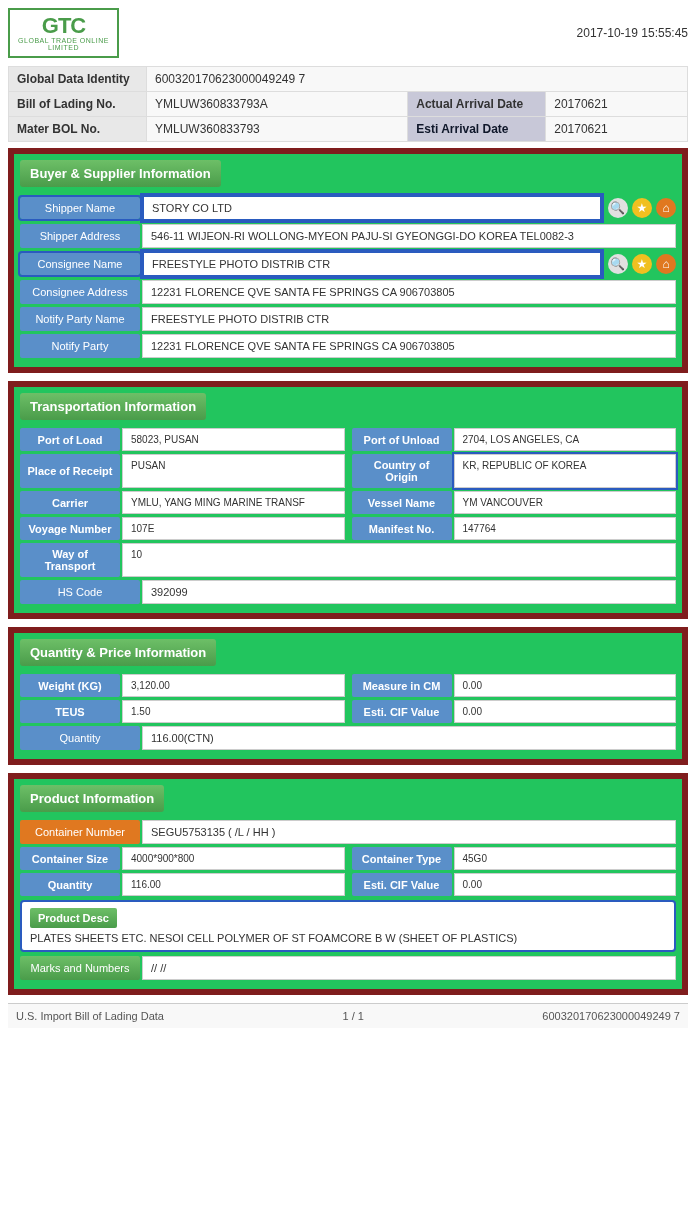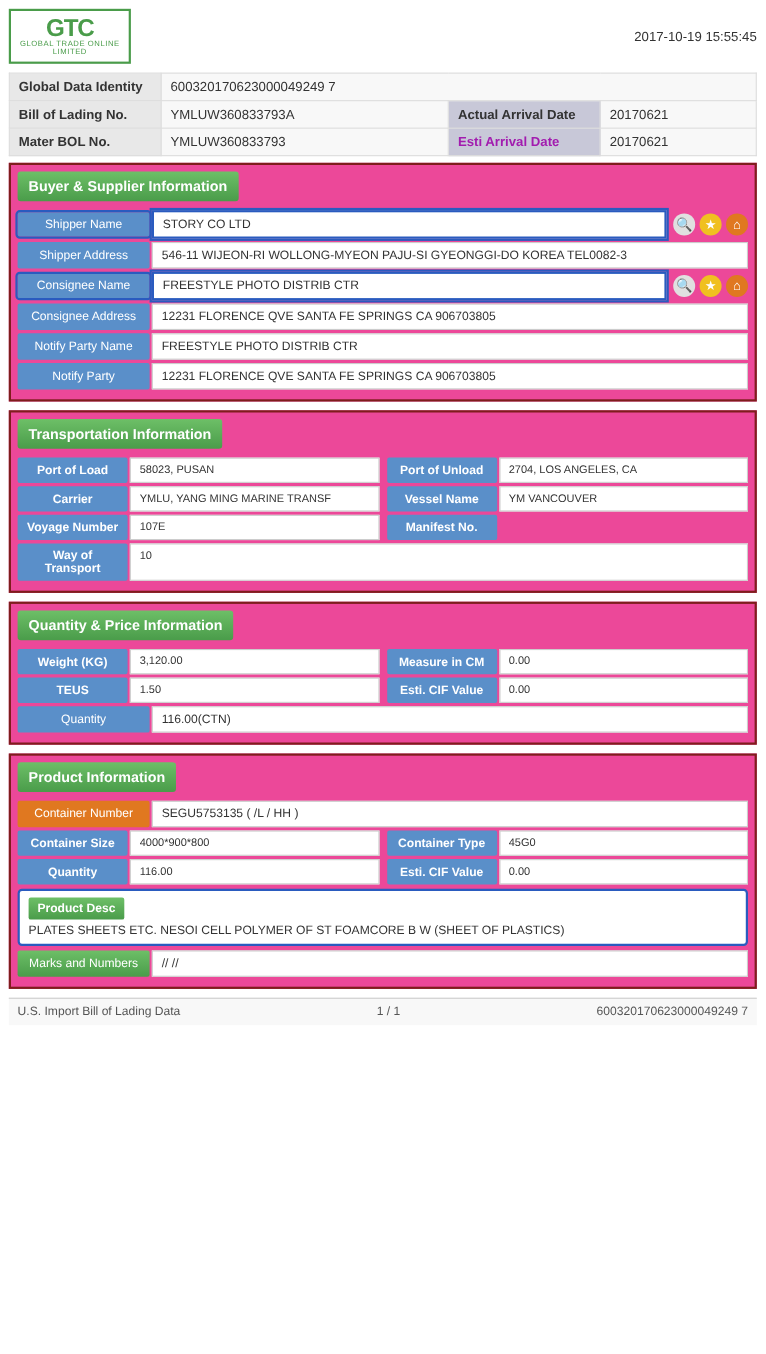--- a/index.html
+++ b/index.html
@@ -74,23 +74,23 @@
       color: #333;
       white-space: nowrap;
       width: 138px;
     }
     .info-table .value-cell {
       color: #333;
     }
 
     
     .section {
-      border: 2px solid #7f1d1d;
+      border: 6px solid #7f1d1d;
       margin-bottom: 8px;
-      background: #ec4899;
+      background: #22c55e;
     }
     .section-header {
       padding: 6px 10px;
       font-size: 13px;
       font-weight: bold;
       color: #fff;
       background: linear-gradient(to bottom, #6dbf67, #4a9c4a);
       display: inline-block;
       margin: 6px 6px 4px 6px;
       border-radius: 3px;
@@ -261,21 +261,21 @@
     </tr>
     <tr>
       <td class="label-cell">Bill of Lading No.</td>
       <td class="value-cell">YMLUW360833793A</td>
       <td class="label-cell" style="background:#c8c8d8; color:#333;">Actual Arrival Date</td>
       <td class="value-cell">20170621</td>
     </tr>
     <tr>
       <td class="label-cell">Mater BOL No.</td>
       <td class="value-cell">YMLUW360833793</td>
-      <td class="label-cell" style="background:#c8c8d8; color:#a21caf;">Esti Arrival Date</td>
+      <td class="label-cell" style="background:#c8c8d8; color:#0f172a;">Esti Arrival Date</td>
       <td class="value-cell">20170621</td>
     </tr>
   </tbody>
     </table>
 
   <div class="section">
     <div class="section-header">Buyer &amp; Supplier Information</div>
     <div class="section-inner">
 
       <div class="name-row">
@@ -335,20 +335,32 @@
             <div class="field-label-sm">Port of Load</div>
             <div class="field-value-sm">58023, PUSAN</div>
           </div>
           <div class="field-half">
             <div class="field-label-sm">Port of Unload</div>
             <div class="field-value-sm">2704, LOS ANGELES, CA</div>
           </div>
         </div>
       </div>
 
+      <div class="field-row">
+        <div class="field-group">
+          <div class="field-half">
+            <div class="field-label-sm">Place of Receipt</div>
+            <div class="field-value-sm">PUSAN</div>
+          </div>
+          <div class="field-half">
+            <div class="field-label-sm">Country of Origin</div>
+            <div class="field-value-sm highlight-blue">KR, REPUBLIC OF KOREA</div>
+          </div>
+        </div>
+      </div>
 
       <div class="field-row">
         <div class="field-group">
           <div class="field-half">
             <div class="field-label-sm">Carrier</div>
             <div class="field-value-sm">YMLU, YANG MING MARINE TRANSF</div>
           </div>
           <div class="field-half">
             <div class="field-label-sm">Vessel Name</div>
             <div class="field-value-sm">YM VANCOUVER</div>
@@ -357,33 +369,38 @@
       </div>
 
       <div class="field-row">
         <div class="field-group">
           <div class="field-half">
             <div class="field-label-sm">Voyage Number</div>
             <div class="field-value-sm">107E</div>
           </div>
           <div class="field-half">
             <div class="field-label-sm">Manifest No.</div>
+            <div class="field-value-sm">147764</div>
           </div>
         </div>
       </div>
 
       <div class="field-row">
         <div class="field-group">
           <div class="field-half">
             <div class="field-label-sm">Way of Transport</div>
             <div class="field-value-sm">10</div>
           </div>
         </div>
       </div>
 
+      <div class="field-row">
+        <div class="field-label">HS Code</div>
+        <div class="field-value" style="margin-left:2px;">392099</div>
+      </div>
 
     </div>
   </div>
 
   <div class="section">
     <div class="section-header">Quantity &amp; Price Information</div>
     <div class="section-inner">
 
       <div class="field-row">
         <div class="field-group">

